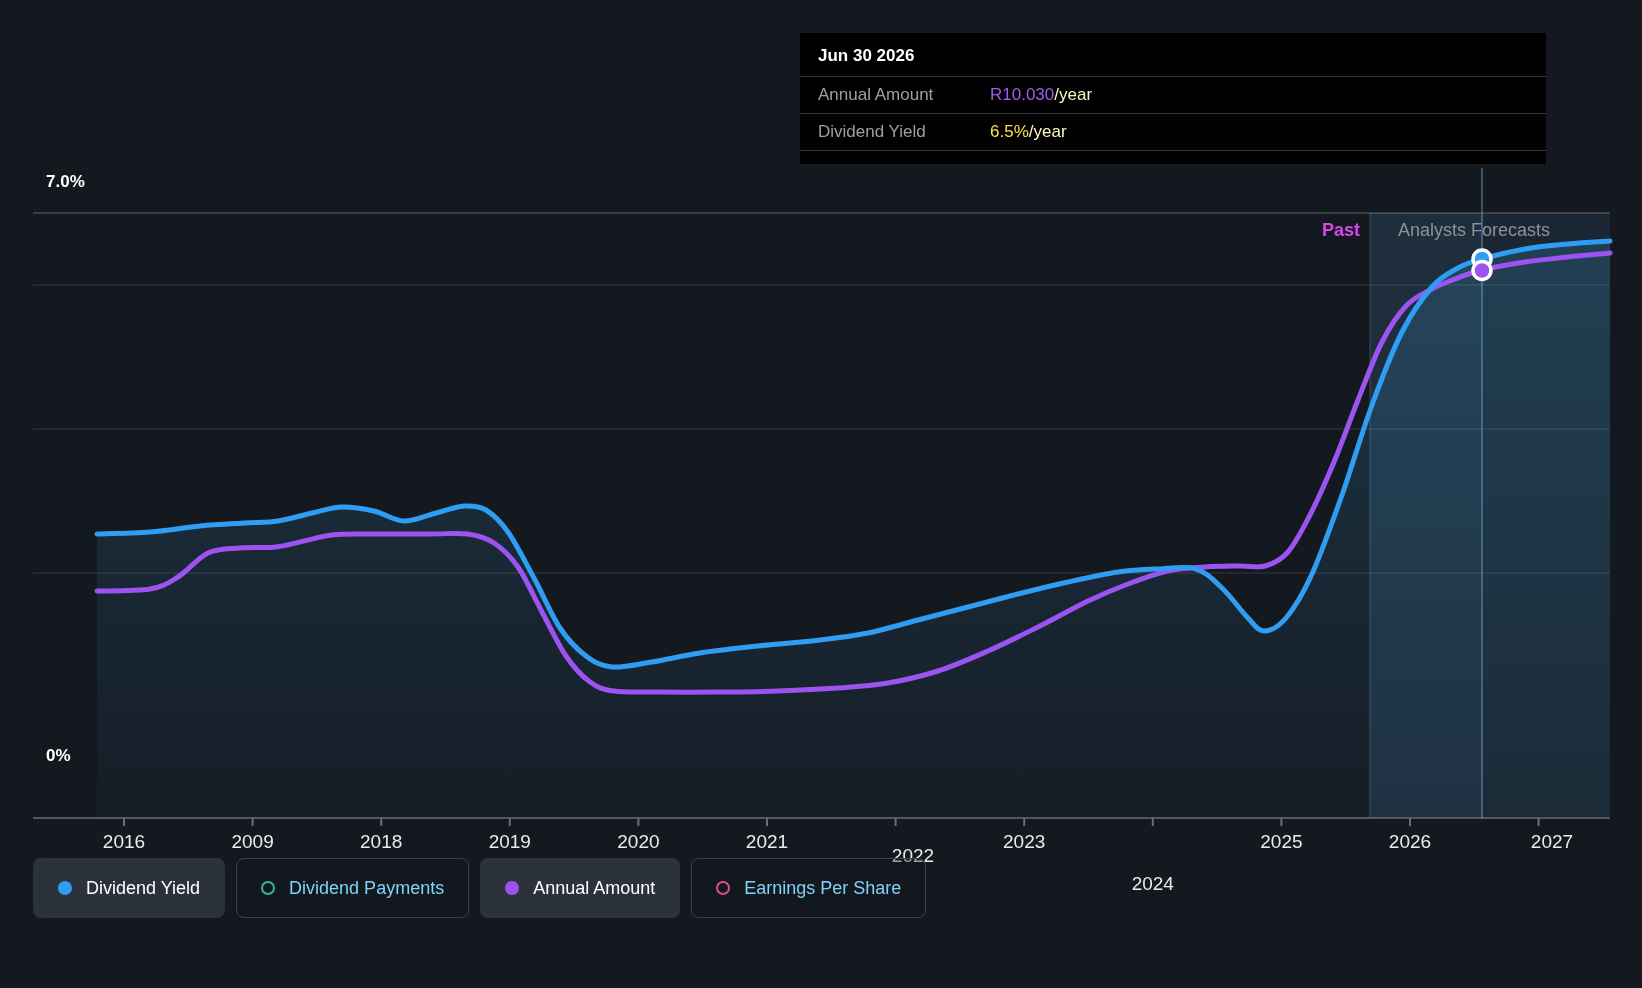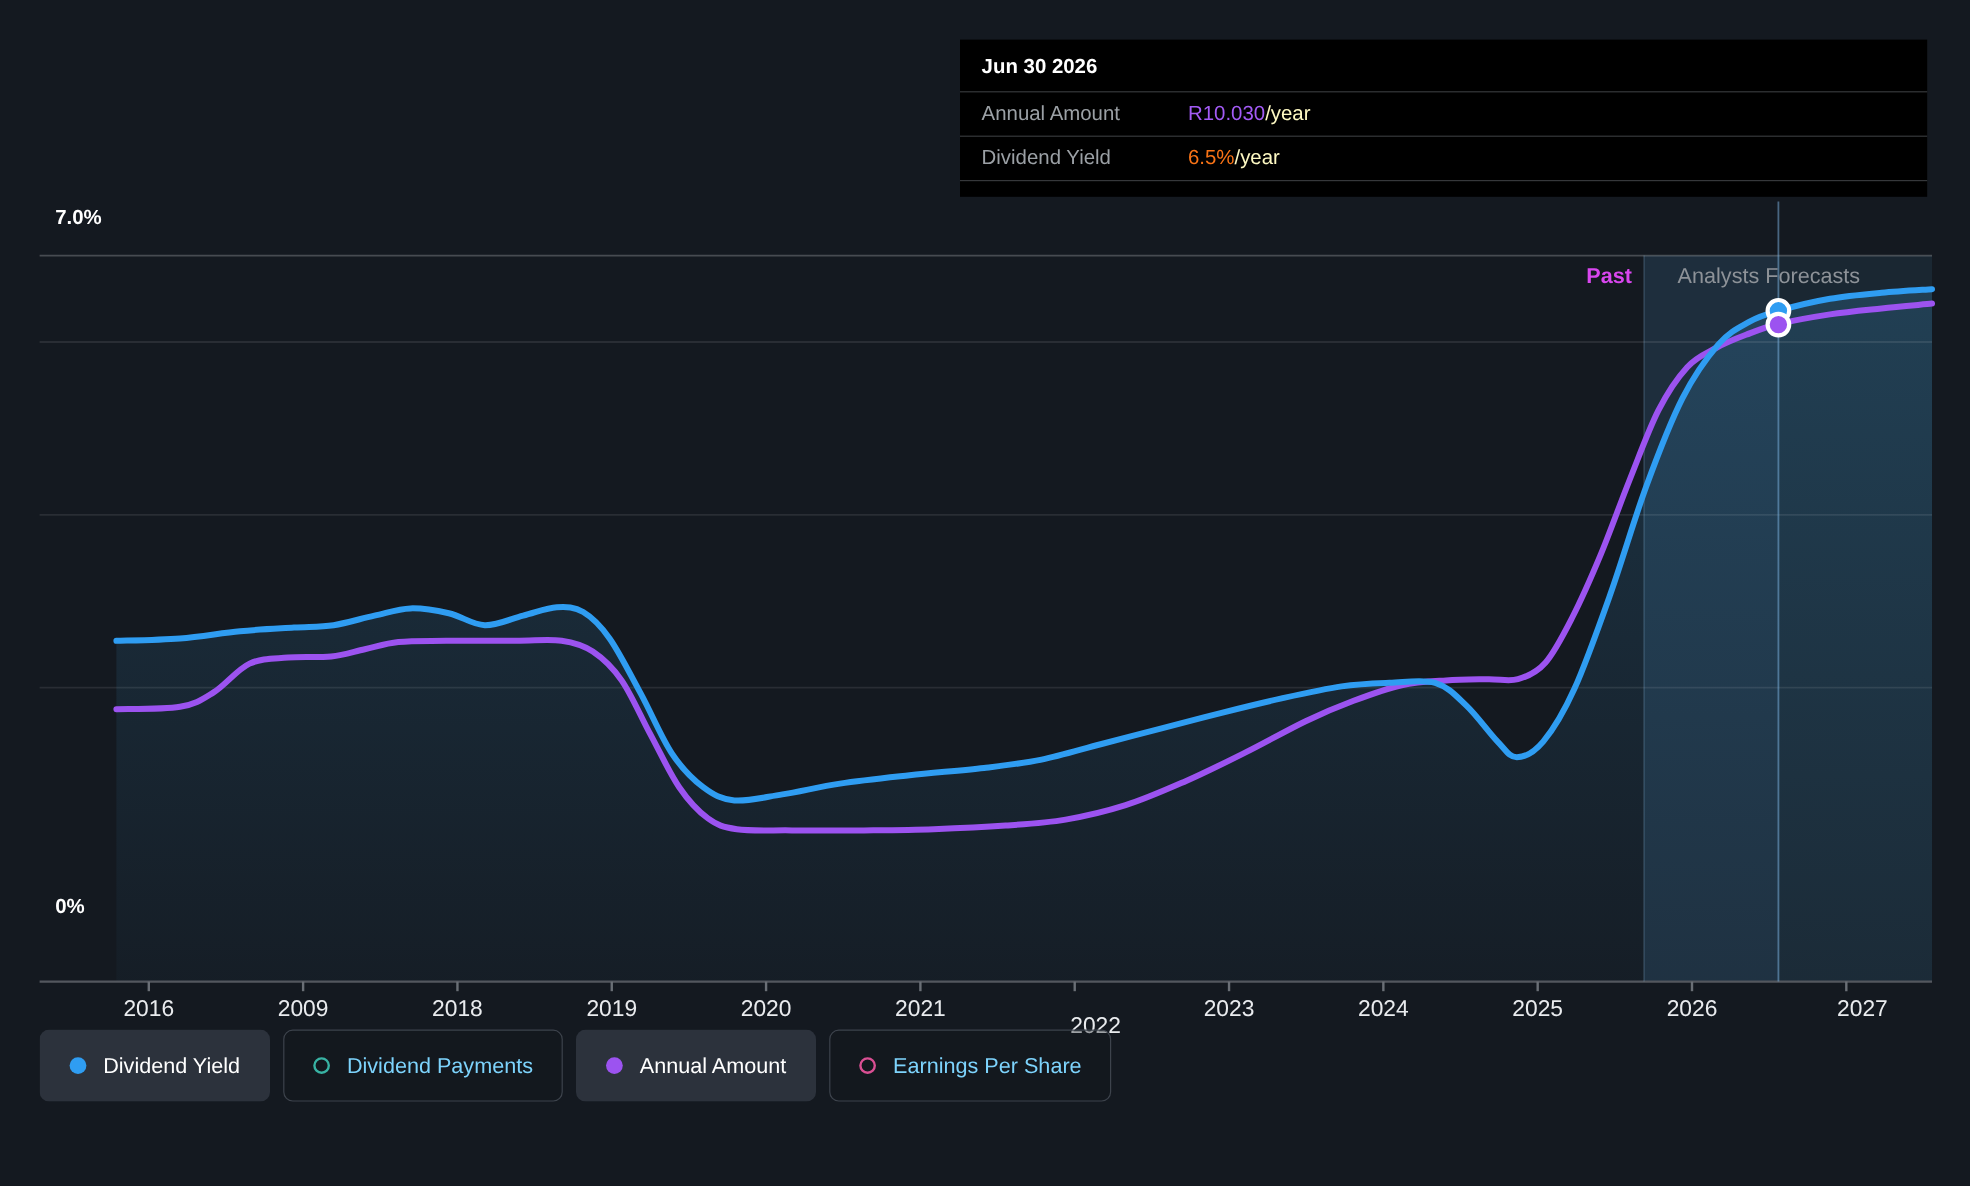--- a/index.html
+++ b/index.html
@@ -7,21 +7,21 @@
          font-family:"Liberation Sans", sans-serif;}
   svg{position:absolute;left:0;top:0;}
   .y-label{position:absolute;left:46px;color:#ffffff;font-size:17px;font-weight:700;}
   .y-label.top{top:172px;}
   .y-label.bottom{top:746px;}
   .region-label{position:absolute;top:220px;font-size:18px;}
   .region-label.past{right:282px;color:#d946ef;font-weight:700;}
   .region-label.forecast{left:1398px;color:#8d9298;font-weight:400;}
   #year-labels span{position:absolute;top:831px;transform:translateX(-50%);
          color:#e9ebee;font-size:19px;font-weight:400;}
-  .tooltip{position:absolute;left:800px;top:33px;width:806px;background:#000000;
+  .tooltip{position:absolute;left:800px;top:33px;width:746px;background:#000000;
            padding-bottom:13px;font-size:17px;}
   .tt-title{padding:13px 18px 10px 18px;color:#ffffff;font-weight:700;border-bottom:1px solid #36383b;}
   .tt-row{display:flex;align-items:center;height:36px;padding:0 18px;border-bottom:1px solid #36383b;}
   .tt-label{width:172px;color:#9ba0a5;}
   .tt-suffix{color:#fef9c3;}
   .legend{position:absolute;left:33px;top:858px;display:flex;gap:11px;}
   .pill{height:58px;border-radius:8px;display:flex;align-items:center;gap:14px;
         padding:0 24px;font-size:18px;color:#ffffff;font-weight:500;background:#2c323c;
         border:1px solid transparent;cursor:pointer;}
   .pill.inactive{background:rgba(18,23,30,.35);border:1px solid #3d434c;color:#7dd3fc;font-weight:400;}
@@ -76,36 +76,36 @@
 
   <div id="year-labels">
       <span style="left: 124px;">2016</span>
       <span style="left: 252.6px;">2009</span>
       <span style="left: 381.2px;">2018</span>
       <span style="left: 509.8px;">2019</span>
       <span style="left: 638.4px;">2020</span>
       <span style="left: 767px;">2021</span>
       <span style="left: 913px; margin-top: 14px;">2022</span>
       <span style="left: 1024.2px;">2023</span>
-      <span style="left: 1152.8px;">2024</span>
+      <span style="left: 1152.8px; margin-top: 42px;">2024</span>
       <span style="left: 1281.4px;">2025</span>
       <span style="left: 1410px;">2026</span>
       <span style="left: 1552px;">2027</span>
     </div>
 
   <div class="tooltip">
     <div class="tt-title">Jun 30 2026</div>
     <div class="tt-row">
       <span class="tt-label">Annual Amount</span>
       <span class="tt-value" style="color: rgb(163, 91, 245);">R10.030</span>
       <span class="tt-suffix">/year</span>
     </div>
     <div class="tt-row">
       <span class="tt-label">Dividend Yield</span>
-      <span class="tt-value" style="color: #f97316;">6.5%</span>
+      <span class="tt-value" style="color: #fde047;">6.5%</span>
       <span class="tt-suffix">/year</span>
     </div>
   </div>
 
   <div class="legend">
     <div class="pill">
       <span class="dot" style="background: rgb(47, 157, 242);"></span>
       <span>Dividend Yield</span>
     </div>
     <div class="pill inactive">

